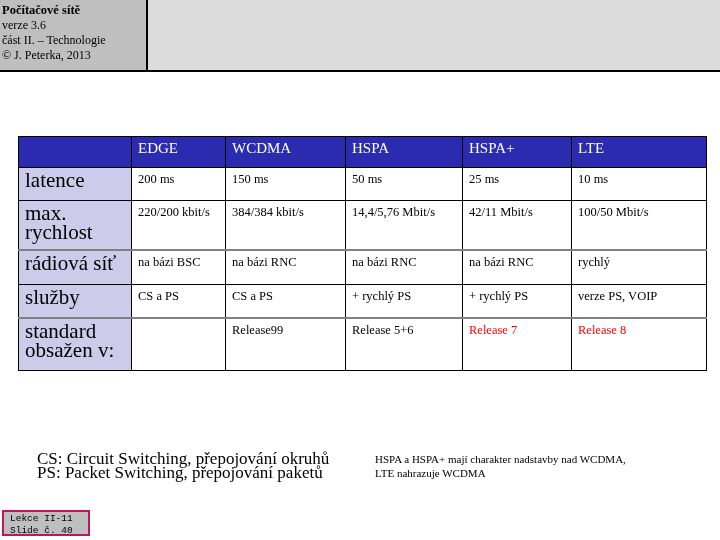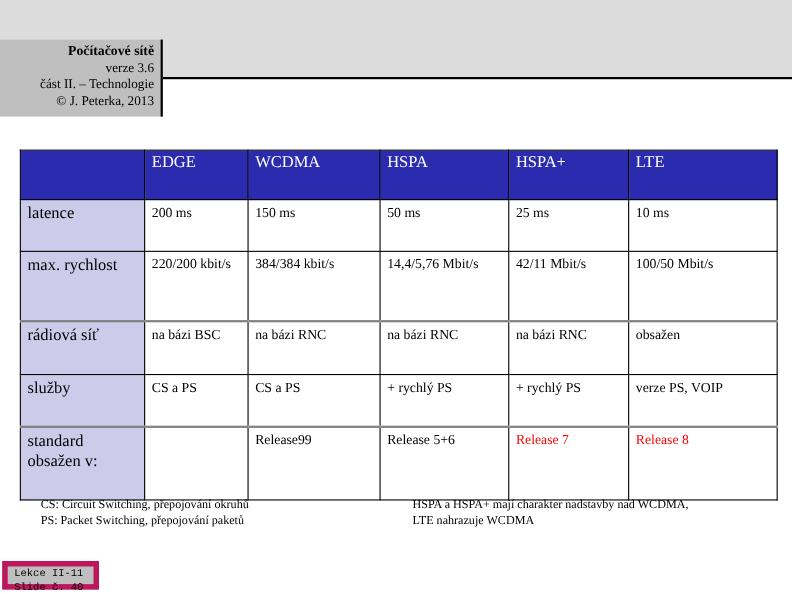--- a/index.html
+++ b/index.html
@@ -27,23 +27,21 @@
     background: #dcdcdc;
   }
   .header-logo {
     position: absolute;
     left: 0; top: 0;
     width: 148px;
     height: 70px;
     background: #bfbfbf;
     border-right: 2px solid #000000;
     box-sizing: border-box;
-    text-align: right;
     padding: 3px 6px 0 2px;
-    margin-top: 36px;
   }
   .header-logo .l1 {
     font-weight: bold;
     font-size: 12.5px;
     line-height: 15px;
     white-space: nowrap;
   }
   .header-logo .l2,
   .header-logo .l3,
   .header-logo .l4 {
@@ -71,21 +69,21 @@
     width: 688px;
   }
   table.cmp {
     border-collapse: collapse;
     width: 688px;
     table-layout: fixed;
   }
   table.cmp td, table.cmp th {
     border: 1px solid #000000;
     vertical-align: top;
-    padding: 3px 5px 17px 6px;
+    padding: 3px 5px 3px 6px;
     font-weight: normal;
     text-align: left;
   }
   
   col.c0 { width: 113px; }
   col.c1 { width: 94px; }
   col.c2 { width: 120px; }
   col.c3 { width: 117px; }
   col.c4 { width: 109px; }
   col.c5 { width: 135px; }
@@ -99,21 +97,21 @@
     vertical-align: middle;
     padding-top: 2px;
     padding-bottom: 2px;
   }
   thead th.corner {
     background: #2b2bb0;
   }
 
   td.rowlabel {
     background: #ccccea;
-    font-size: 15px;
+    font-size: 21px;
     line-height: 19px;
     padding-top: 4px;
   }
   td.cell {
     background: #ffffff;
     font-size: 12.5px;
     line-height: 16px;
     padding-top: 5px;
   }
   td.cell.red { color: #ff0000; }
@@ -131,41 +129,41 @@
   
   .notes {
     position: absolute;
     left: 0; top: 452px;
     width: 720px;
     height: 40px;
   }
   .note-left {
     position: absolute;
     left: 37px; top: 0;
-    font-size: 11px;
+    font-size: 17px;
     line-height: 14px;
     white-space: nowrap;
   }
   .note-right {
     position: absolute;
     left: 375px; top: 0;
     font-size: 11px;
     line-height: 14px;
     white-space: nowrap;
   }
 
   
   .slide-badge {
     position: absolute;
     left: 2px;
     top: 510px;
     width: 88px;
     height: 26px;
     background: #bfbfbf;
-    border: 5px solid #be185d;
+    border: 2px solid #be185d;
     box-sizing: border-box;
     font-family: "Liberation Mono", monospace;
     font-size: 9.5px;
     line-height: 12px;
     color: #000000;
     padding: 1px 0 0 6px;
   }
 </style>
 </head>
 <body>
@@ -218,21 +216,21 @@
         <td class="cell">42/11 Mbit/s</td>
         <td class="cell">100/50 Mbit/s</td>
       </tr>
 
       <tr class="r-radsit">
         <td class="rowlabel">rádiová síť</td>
         <td class="cell">na bázi BSC</td>
         <td class="cell">na bázi RNC</td>
         <td class="cell">na bázi RNC</td>
         <td class="cell">na bázi RNC</td>
-        <td class="cell">obsažen</td>
+        <td class="cell">rychlý</td>
       </tr>
 
 
 
       <tr class="r-sluzby sep-below">
         <td class="rowlabel">služby</td>
         <td class="cell">CS a PS</td>
         <td class="cell">CS a PS</td>
         <td class="cell">+ rychlý  PS</td>
         <td class="cell">+ rychlý  PS</td>

